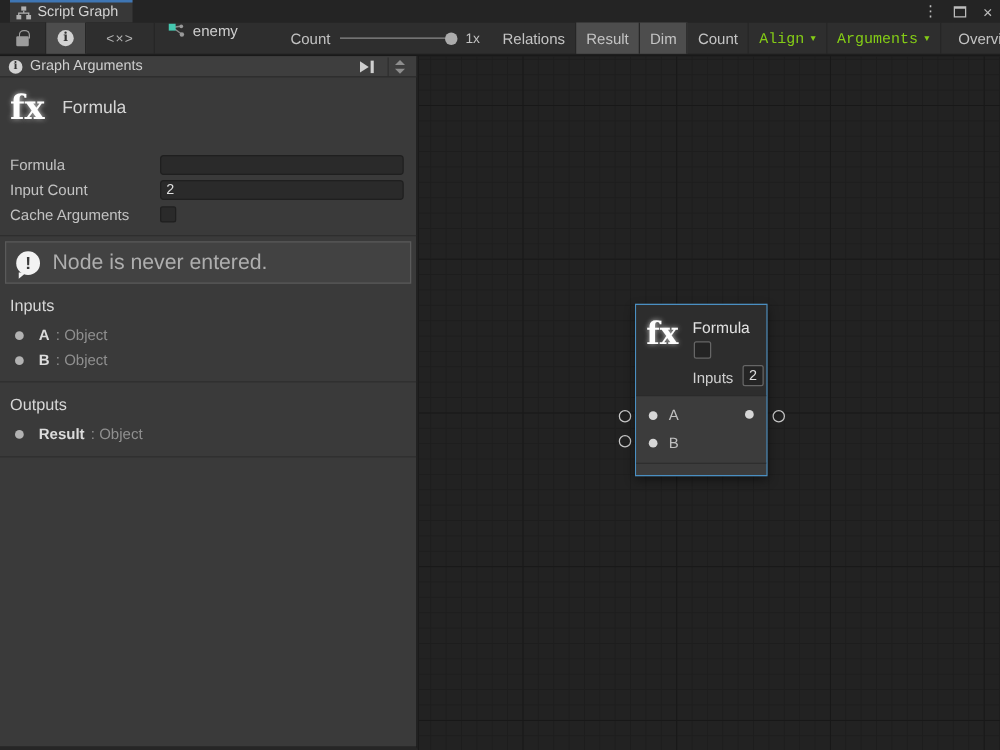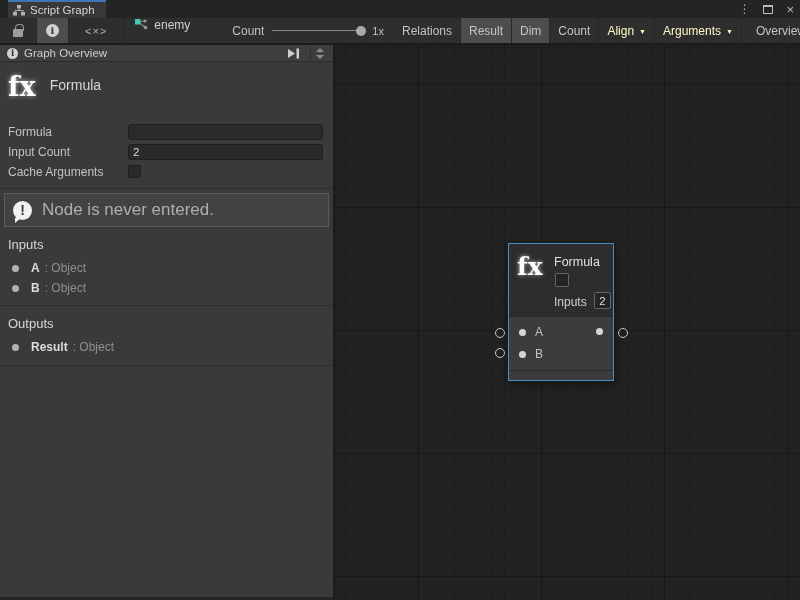--- a/index.html
+++ b/index.html
@@ -16,21 +16,21 @@
   .win-max { width:10px; height:9px; border:1px solid #bdbdbd; border-top-width:2px; }
   .win-close { color:#bdbdbd; font-size:13px; line-height:1; }
 
   
   .toolbar { position:absolute; left:0; top:18px; width:800px; height:26px; background:#2e2e2e;
              border-bottom:1px solid #1e1e1e; display:flex; align-items:stretch; color:#c4c4c4; }
   .tbtn { display:flex; align-items:center; justify-content:center; padding:0 8px; font-size:12px;
           border-right:1px solid #262626; white-space:nowrap; }
   .tbtn.icon-btn { padding:0 9px; }
   .tbtn.active { background:#4d4d4d; }
-  .tbtn.disabled { color:#fef9c3; }
+  .tbtn.disabled { color:#84cc16;font-family:Liberation Mono, monospace; }
   .tb-sep { width:1px; background:#242424; }
   .tb-spacer { width:14px; }
   .lock { position:relative; width:10px; height:8px; background:#9c9c9c; border-radius:1px; margin-top:4px; }
   .lock:before { content:""; position:absolute; left:1.5px; top:-5px; width:7px; height:6px;
                  border:1.5px solid #9c9c9c; border-bottom:none; border-radius:4px 4px 0 0; }
   .info-circle { width:13px; height:13px; border-radius:50%; background:#d2d2d2; color:#333;
                  font-family:"DejaVu Serif", serif; font-weight:bold; font-size:10px;
                  display:flex; align-items:center; justify-content:center; }
   .code-glyph { font-size:11px; color:#b4b4b4; letter-spacing:1px; }
   .crumb { display:flex; align-items:flex-start; gap:6px; padding:0 10px; font-size:12px; color:#cfcfcf; }
@@ -190,21 +190,21 @@
     <span>Overview</span>
   </div>
 
 </div>
 
 <div class="main">
 
   <div class="inspector">
     <div class="insp-header">
       <span class="info-circle">i</span>
-      <span class="insp-title">Graph Overview</span>
+      <span class="insp-title">Graph Arguments</span>
       <span class="dock-btn">
         <svg width="13" height="11" viewBox="0 0 13 11">
           <path d="M1 1 L8 5.5 L1 10 Z" fill="#cfcfcf"></path>
           <rect x="9.5" y="0.5" width="2.5" height="10" fill="#cfcfcf"></rect>
         </svg>
       </span>
       <span class="scroll-arrows">
         <span class="tri-up"></span>
         <span class="tri-down"></span>
       </span>

